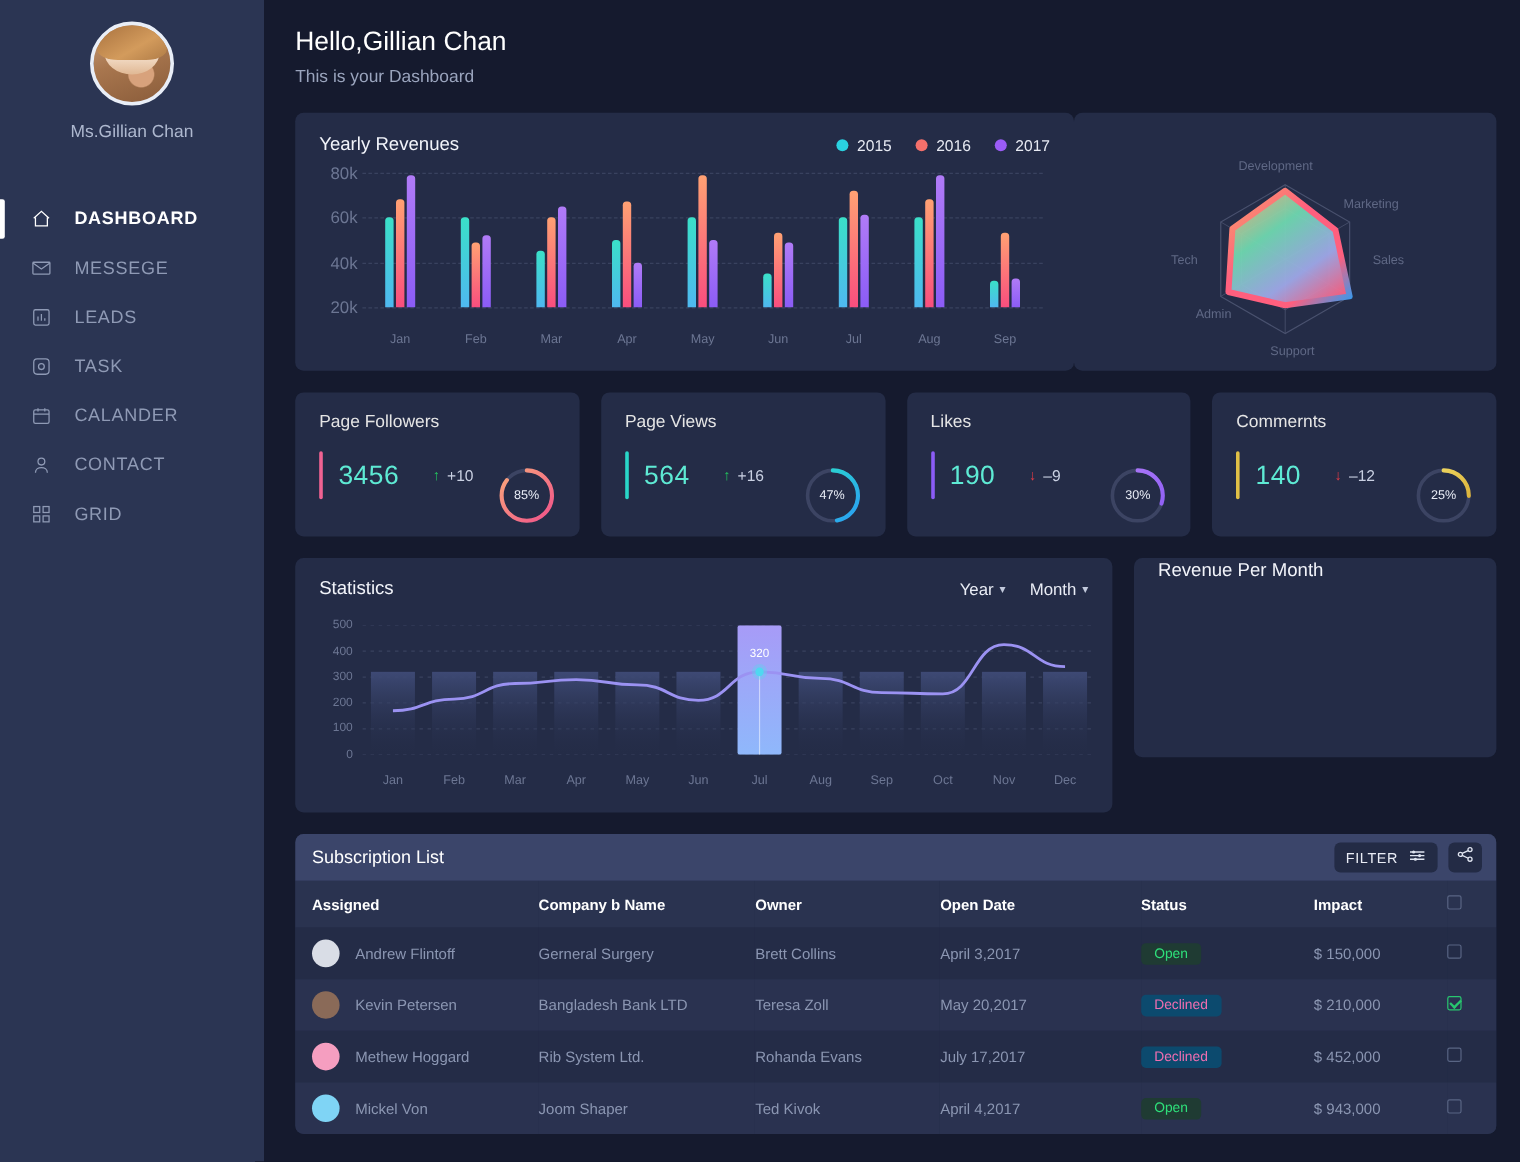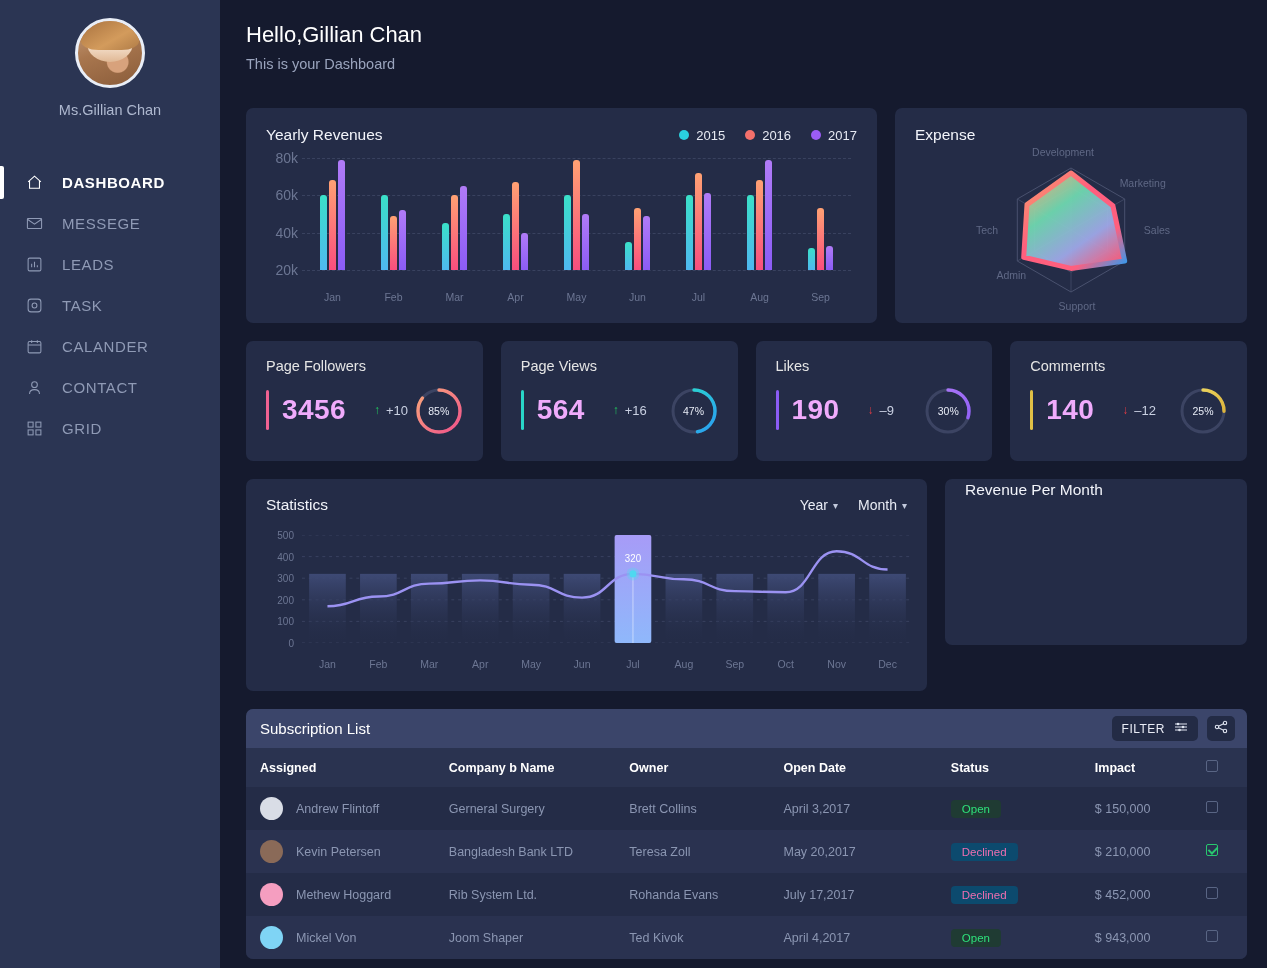--- a/index.html
+++ b/index.html
@@ -74,21 +74,21 @@
   .greet-title { color: #ffffff; font-size: 22px; }
   .greet-sub { color: #9aa4bd; font-size: 14.5px; margin-top: 8px; }
 
   .card {
     background: #242c47;
     border-radius: 7px;
   }
   .card-title { color: #f2f4fa; font-size: 15.5px; }
 
   
-  .sec1 { margin-top: 36px; display: flex; gap: 18px; }
+  .sec1 { margin-top: 22px; display: flex; }
   .revenue-card { flex: 1 1 629px; height: 215px; padding: 18px 20px 8px 20px; position: relative; }
   .rev-head { display: flex; justify-content: space-between; align-items: center; }
   .legend { display: flex; gap: 20px; align-items: center; }
   .legend-item { display: flex; align-items: center; gap: 7px; color: #e7eaf3; font-size: 13px; }
   .dot { width: 10px; height: 10px; border-radius: 50%; display:inline-block; }
 
   .barchart { position: relative; height: 145px; margin-top: 14px; }
   .ylabels { position: absolute; left: 0; top: 0; width: 32px; height: 112px; }
   .ylabel { position: absolute; right: 0; color: #6c7693; font-size: 14px; transform: translateY(-50%); }
   .plot { position: absolute; left: 36px; right: 6px; top: 0; height: 112px; }
@@ -105,26 +105,26 @@
   
   .expense-card { flex: 0 0 352px; height: 215px; padding: 18px 20px; position: relative; }
   .radar-wrap { position: absolute; left: 0; right: 0; top: 36px; height: 172px; }
 
   
   .sec2 { margin-top: 18px; display: flex; gap: 18px; }
   .kpi { flex: 1; height: 120px; padding: 17px 20px; position: relative; }
   .kpi-title { color: #e5e5e5; font-size: 14.5px; }
   .kpi-body { display: flex; align-items: center; margin-top: 16px; }
   .kpi-accent { width: 3px; height: 40px; border-radius: 2px; margin-right: 13px; }
-  .kpi-value { color: #f0abfc; font-size: 28px; font-weight: 700; letter-spacing: .4px; }
+  .kpi-value { color: #5eead4; font-size: 22px; font-weight: 400; letter-spacing: .4px; }
   .kpi-delta { display: flex; align-items: center; gap: 6px; margin-left: 28px; font-size: 13px; color: #c9d0e2; }
   .arrow { font-size: 12px; line-height: 1; }
   .up { color: #22c55e; }
   .down { color: #e03b45; }
-  .gauge { position: absolute; right: 18px; top: 44px; width: 52px; height: 52px; }
+  .gauge { position: absolute; right: 18px; top: 60px; width: 52px; height: 52px; }
   .gauge .pct { position: absolute; inset: 0; display:flex; align-items:center; justify-content:center;
     color:#e7ebf5; font-size: 10.5px; }
 
   
   .sec3 { margin-top: 18px; display: flex; gap: 18px; }
   .stats-card { flex: 1 1 676px; height: 212px; padding: 17px 20px 8px 20px; position: relative; }
   .stats-head { display:flex; justify-content: space-between; align-items: center; }
   .selects { display: flex; gap: 20px; }
   .sel { color: #e9ecf5; font-size: 14px; display:flex; align-items:center; gap: 5px; cursor: pointer; }
   .caret { font-size: 10px; color: #c2c9dc; }
@@ -361,21 +361,20 @@
               <div class="xlabel">May</div>
               <div class="xlabel">Jun</div>
               <div class="xlabel">Jul</div>
               <div class="xlabel">Aug</div>
               <div class="xlabel">Sep</div>
             </div>
         </div>
       </section>
 
       <section class="card expense-card">
-        <div class="card-title">Expense</div>
         <div class="radar-wrap" id="radar-wrap"><svg viewBox="0 0 352 172" width="352" height="172">
               <defs>
                 <linearGradient id="rg" x1="0.1" y1="0" x2="0.85" y2="1">
                   <stop offset="0%" stop-color="#f8b07a"></stop>
                   <stop offset="35%" stop-color="#6fd8b0"></stop>
                   <stop offset="70%" stop-color="#9fa8e8"></stop>
                   <stop offset="100%" stop-color="#ff5f7e"></stop>
                 </linearGradient>
                 <linearGradient id="rgs" x1="0" y1="0" x2="1" y2="1">
                   <stop offset="0%" stop-color="#f8a06a"></stop>

